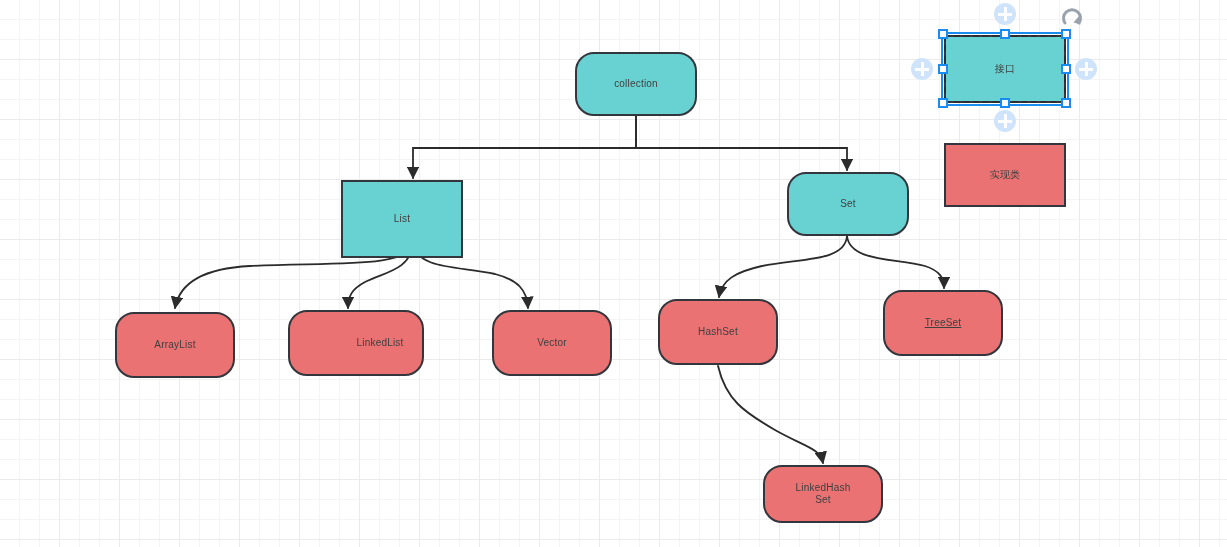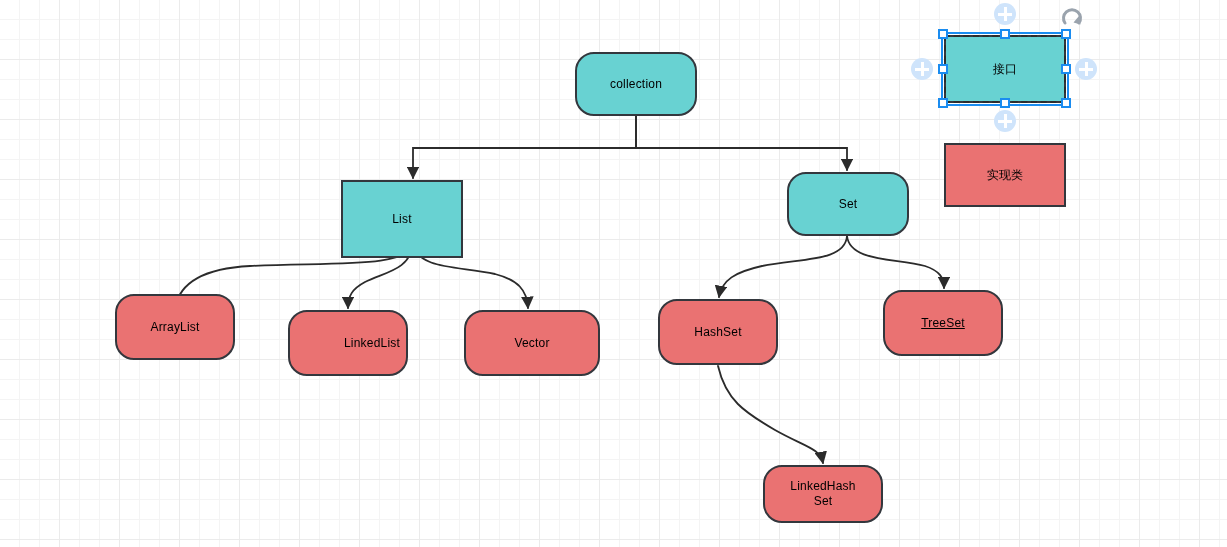--- a/index.html
+++ b/index.html
@@ -32,22 +32,22 @@
     height: 547px;
     pointer-events: none;
   }
   .node {
     position: absolute;
     box-sizing: border-box;
     display: flex;
     align-items: center;
     justify-content: center;
     text-align: center;
-    color: #000000;
-    font-size: 12px;
+    color: #404040;
+    font-size: 10px;
     line-height: 1.25;
     border: 2px solid #33373d;
     letter-spacing: 0.2px;
   }
   .node.iface {
     background: #68d2d2;
   }
   .node.impl {
     background: #ea7272;
     align-items: center;
@@ -130,27 +130,27 @@
   <div id="node-layer">
       <div class="node iface rounded" style="left: 575px; top: 52px; width: 122px; height: 64px;">
         <span style="white-space: pre-line;">collection</span>
       </div>
       <div class="node iface sharp" style="left: 341px; top: 180px; width: 122px; height: 78px;">
         <span style="white-space: pre-line;">List</span>
       </div>
       <div class="node iface rounded" style="left: 787px; top: 172px; width: 122px; height: 64px;">
         <span style="white-space: pre-line;">Set</span>
       </div>
-      <div class="node impl rounded" style="left: 115px; top: 294px; width: 120px; height: 66px;">
+      <div class="node impl rounded" style="left: 115px; top: 312px; width: 120px; height: 66px;">
         <span style="white-space: pre-line;">ArrayList</span>
       </div>
-      <div class="node impl rounded" style="left: 288px; top: 310px; width: 120px; height: 66px; padding-left: 48px;">
+      <div class="node impl rounded" style="left: 288px; top: 310px; width: 136px; height: 66px; padding-left: 48px;">
         <span style="white-space: pre-line;">LinkedList</span>
       </div>
-      <div class="node impl rounded" style="left: 464px; top: 310px; width: 136px; height: 66px;">
+      <div class="node impl rounded" style="left: 492px; top: 310px; width: 120px; height: 66px;">
         <span style="white-space: pre-line;">Vector</span>
       </div>
       <div class="node impl rounded" style="left: 658px; top: 299px; width: 120px; height: 66px;">
         <span style="white-space: pre-line;">HashSet</span>
       </div>
       <div class="node impl rounded" style="left: 883px; top: 290px; width: 120px; height: 66px; text-decoration: underline;">
         <span style="white-space: pre-line;">TreeSet</span>
       </div>
       <div class="node impl rounded" style="left: 763px; top: 465px; width: 120px; height: 58px;">
         <span style="white-space: pre-line;">LinkedHash

